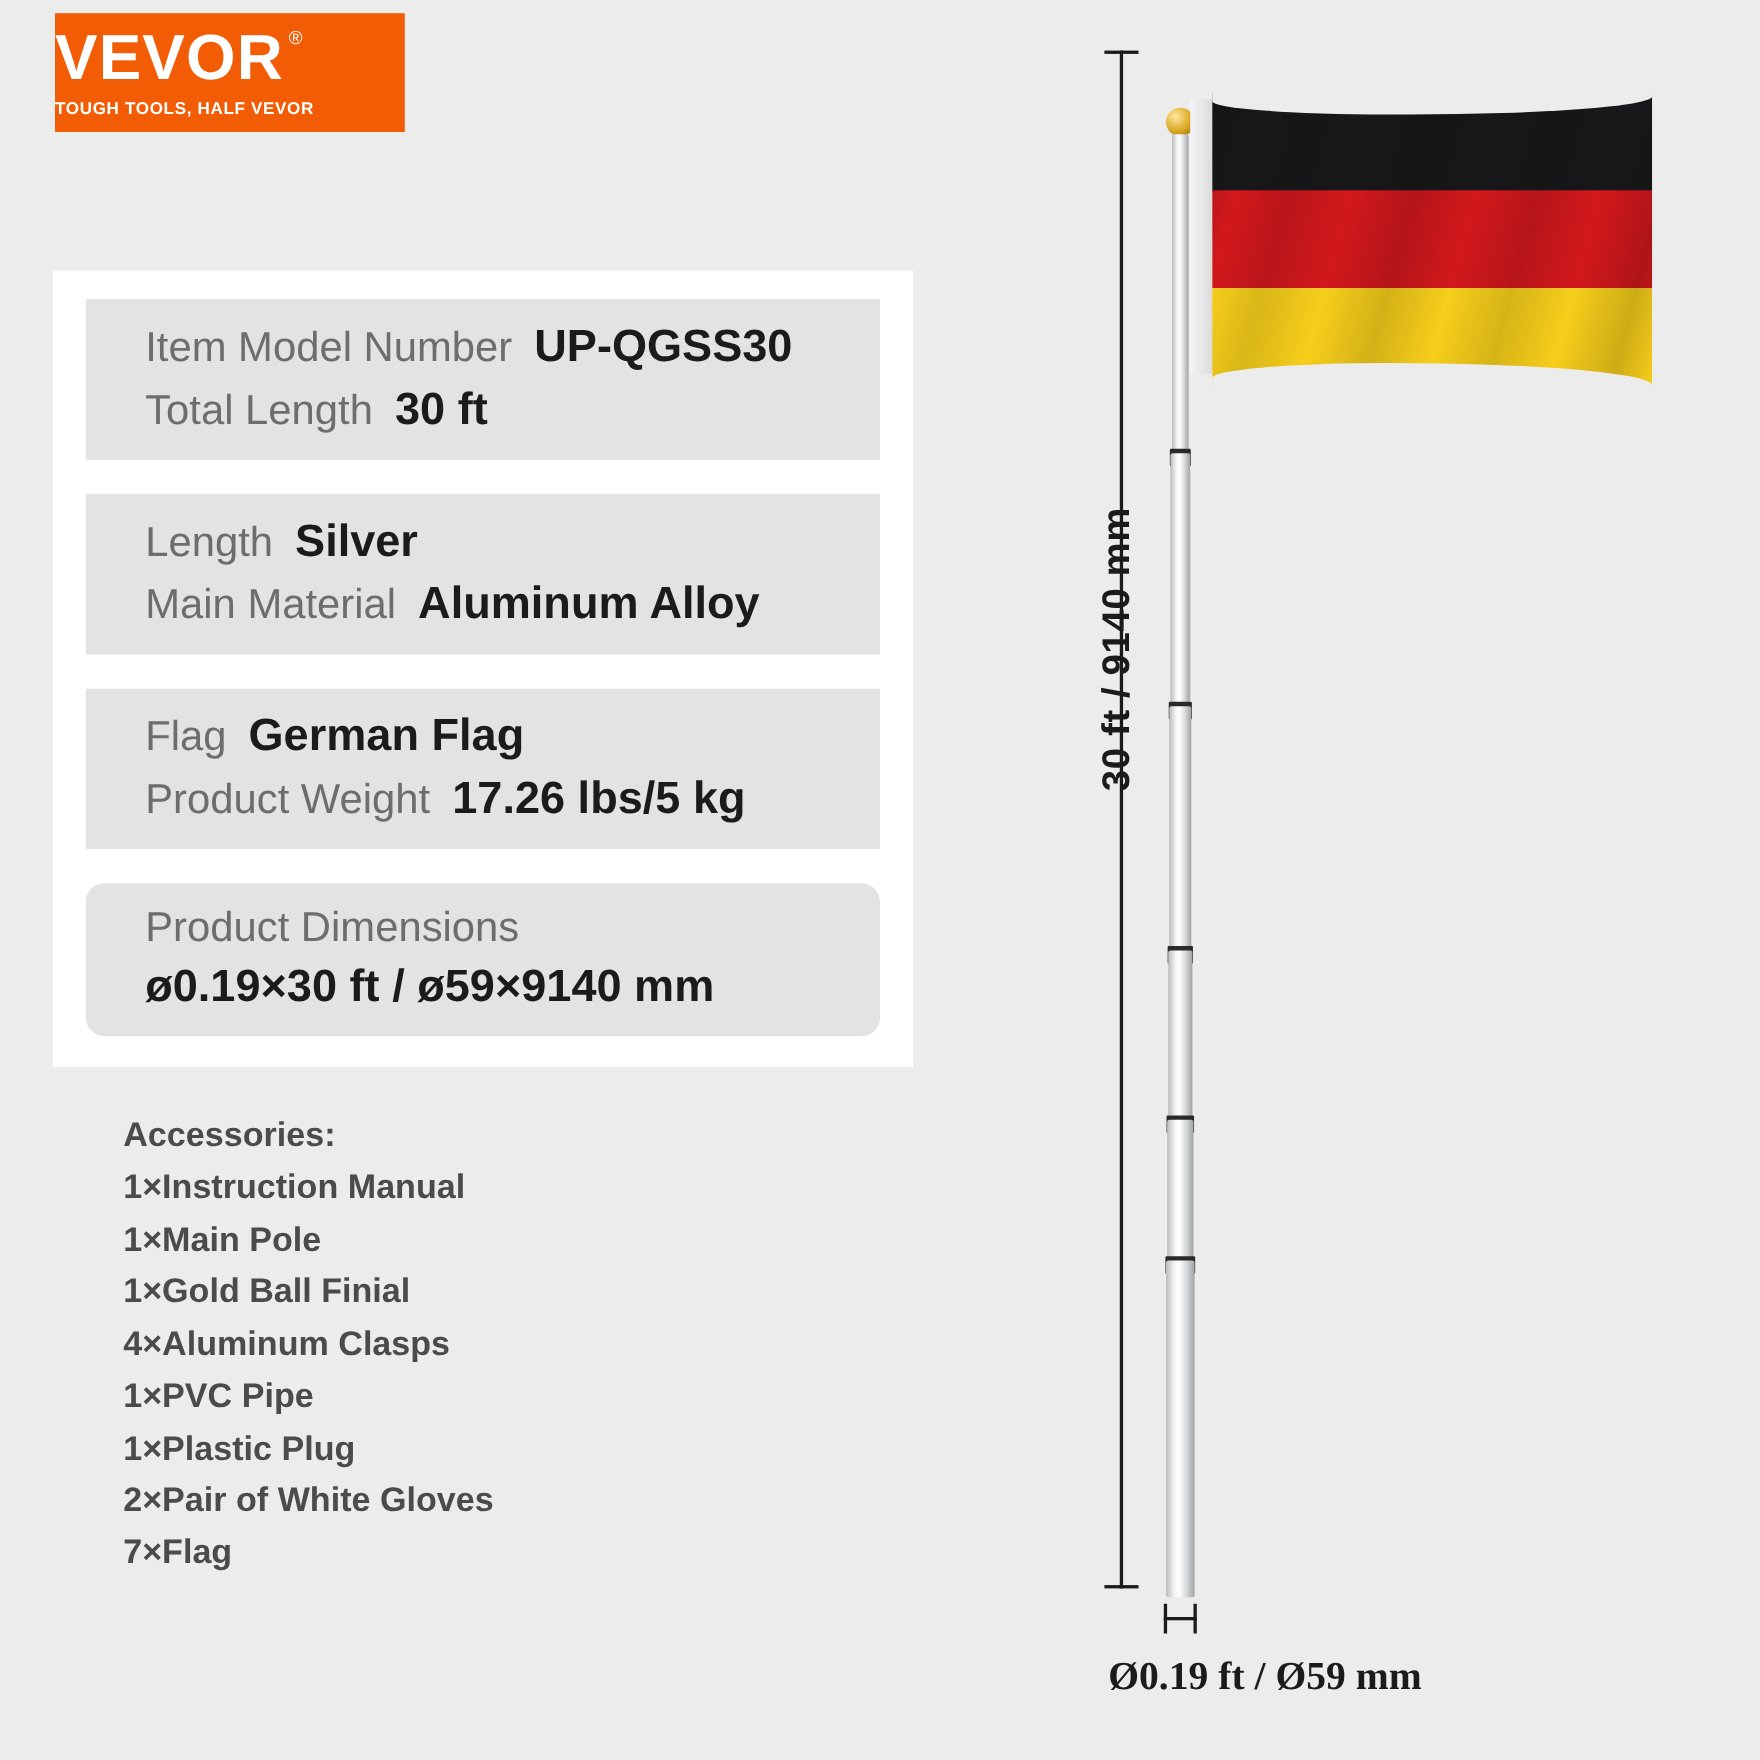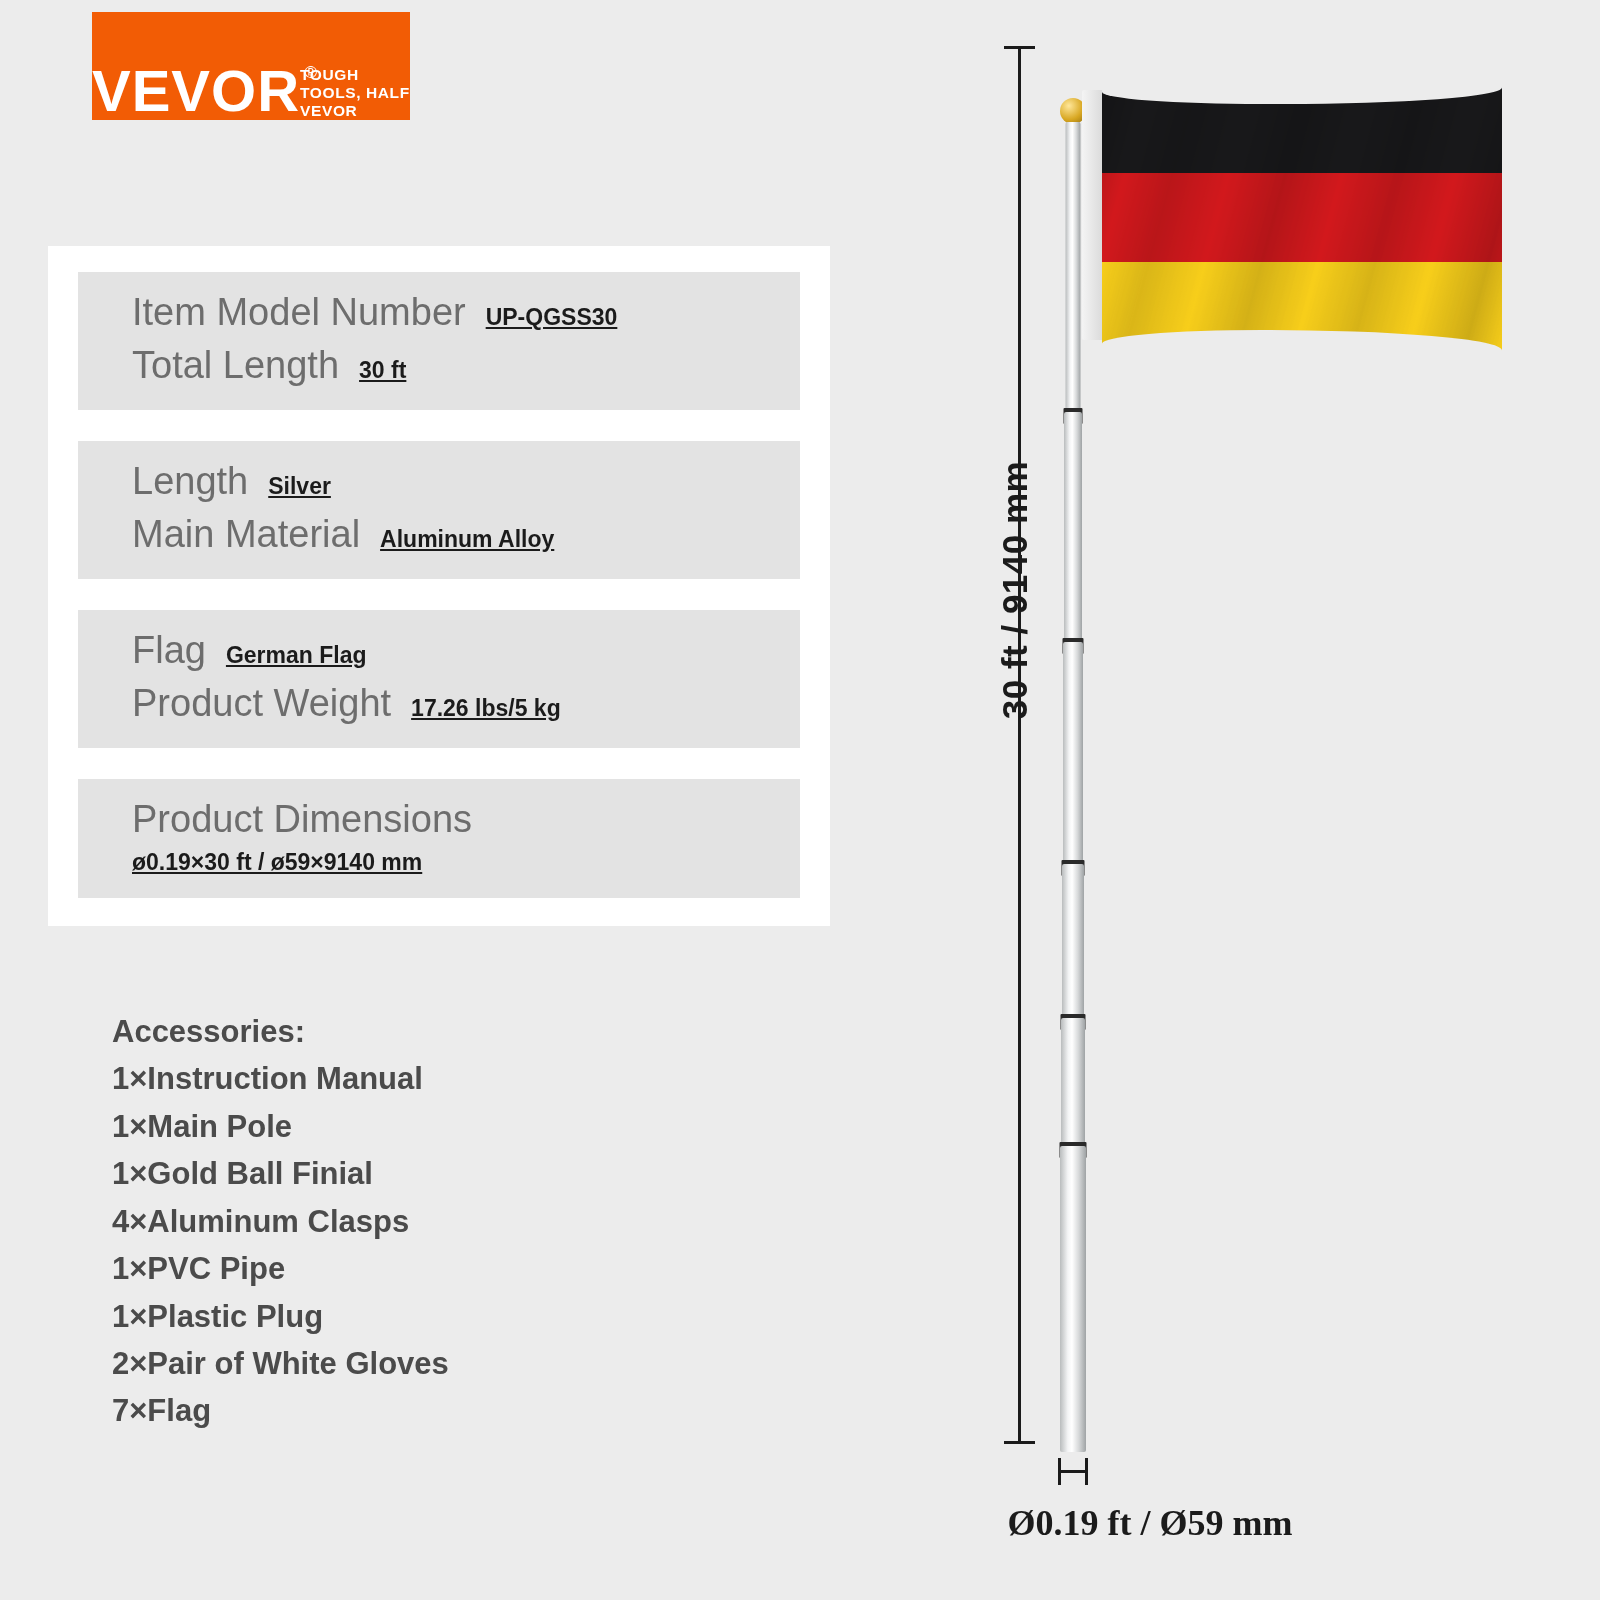--- a/index.html
+++ b/index.html
@@ -17,24 +17,23 @@
 
   
   .logo-box {
     position: absolute;
     left: 50px;
     top: 12px;
     width: 318px;
     height: 108px;
     background: #f25c05;
     display: flex;
-    flex-direction: row;
-    align-items: flex-end;
+    flex-direction: column;
+    align-items: flex-start;
     justify-content: center;
-    margin-left: 42px;
   }
   .logo-word {
     color: #ffffff;
     font-size: 58px;
     font-weight: bold;
     letter-spacing: 1px;
     line-height: 1;
     position: relative;
   }
   .logo-reg {
@@ -60,39 +59,38 @@
     width: 782px;
     background: #ffffff;
     padding: 26px 0 28px 0;
     box-sizing: border-box;
   }
   .spec-group {
     background: #e3e3e3;
     margin: 0 30px 31px 30px;
     padding: 14px 0 18px 0;
   }
-  .spec-group:last-child { margin-bottom: 0; }
+  .spec-group:last-child { margin-bottom: 0; border-radius: 17px; }
   .spec-row {
     display: flex;
     align-items: baseline;
     padding: 5px 0 5px 54px;
     flex-wrap: wrap;
   }
   .spec-label {
     color: #6d6d6d;
     font-size: 38px;
     white-space: nowrap;
   }
   .spec-value {
     color: #1b1b1b;
-    font-size: 23px;
+    font-size: 41px;
     font-weight: bold;
     margin-left: 20px;
     white-space: nowrap;
-    text-decoration: underline;
   }
   .spec-row.stacked {
     display: block;
     padding-bottom: 4px;
   }
   .spec-row.stacked .spec-value {
     display: block;
     margin-left: 0;
     margin-top: 8px;
   }

